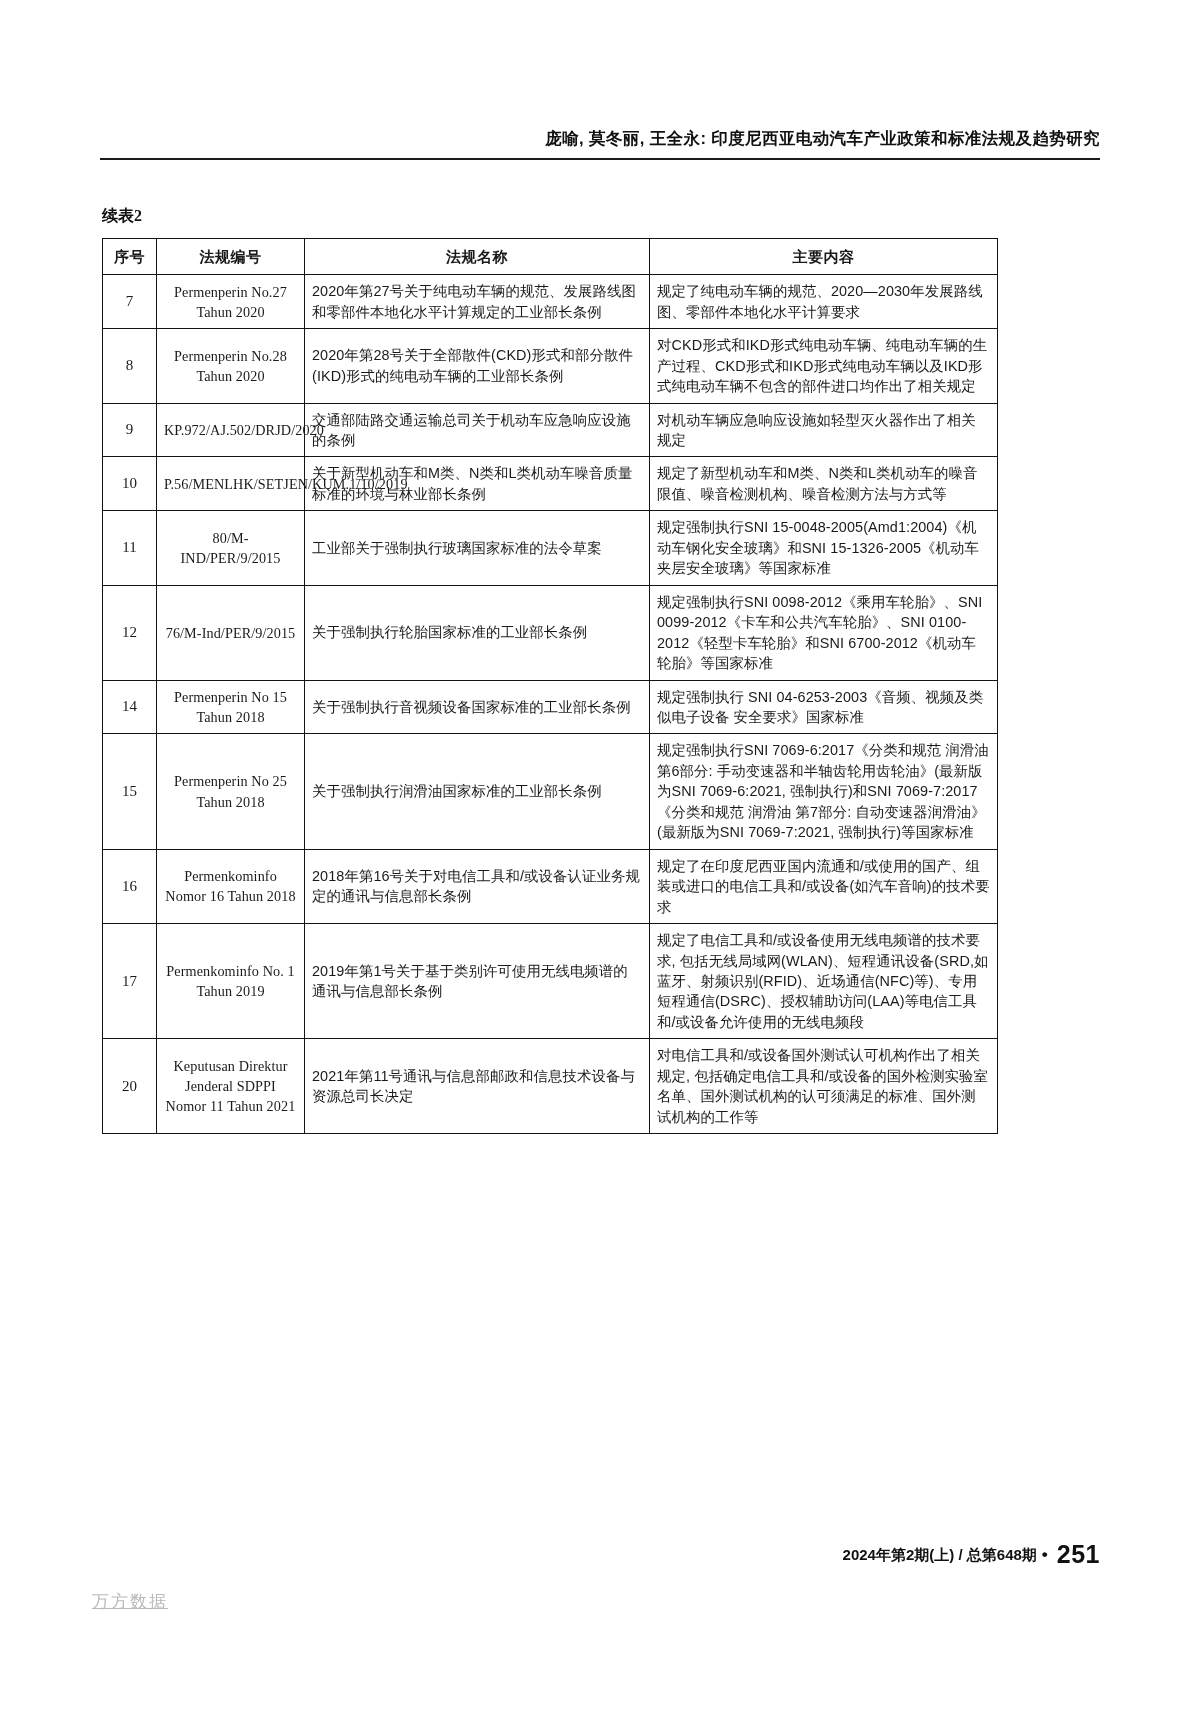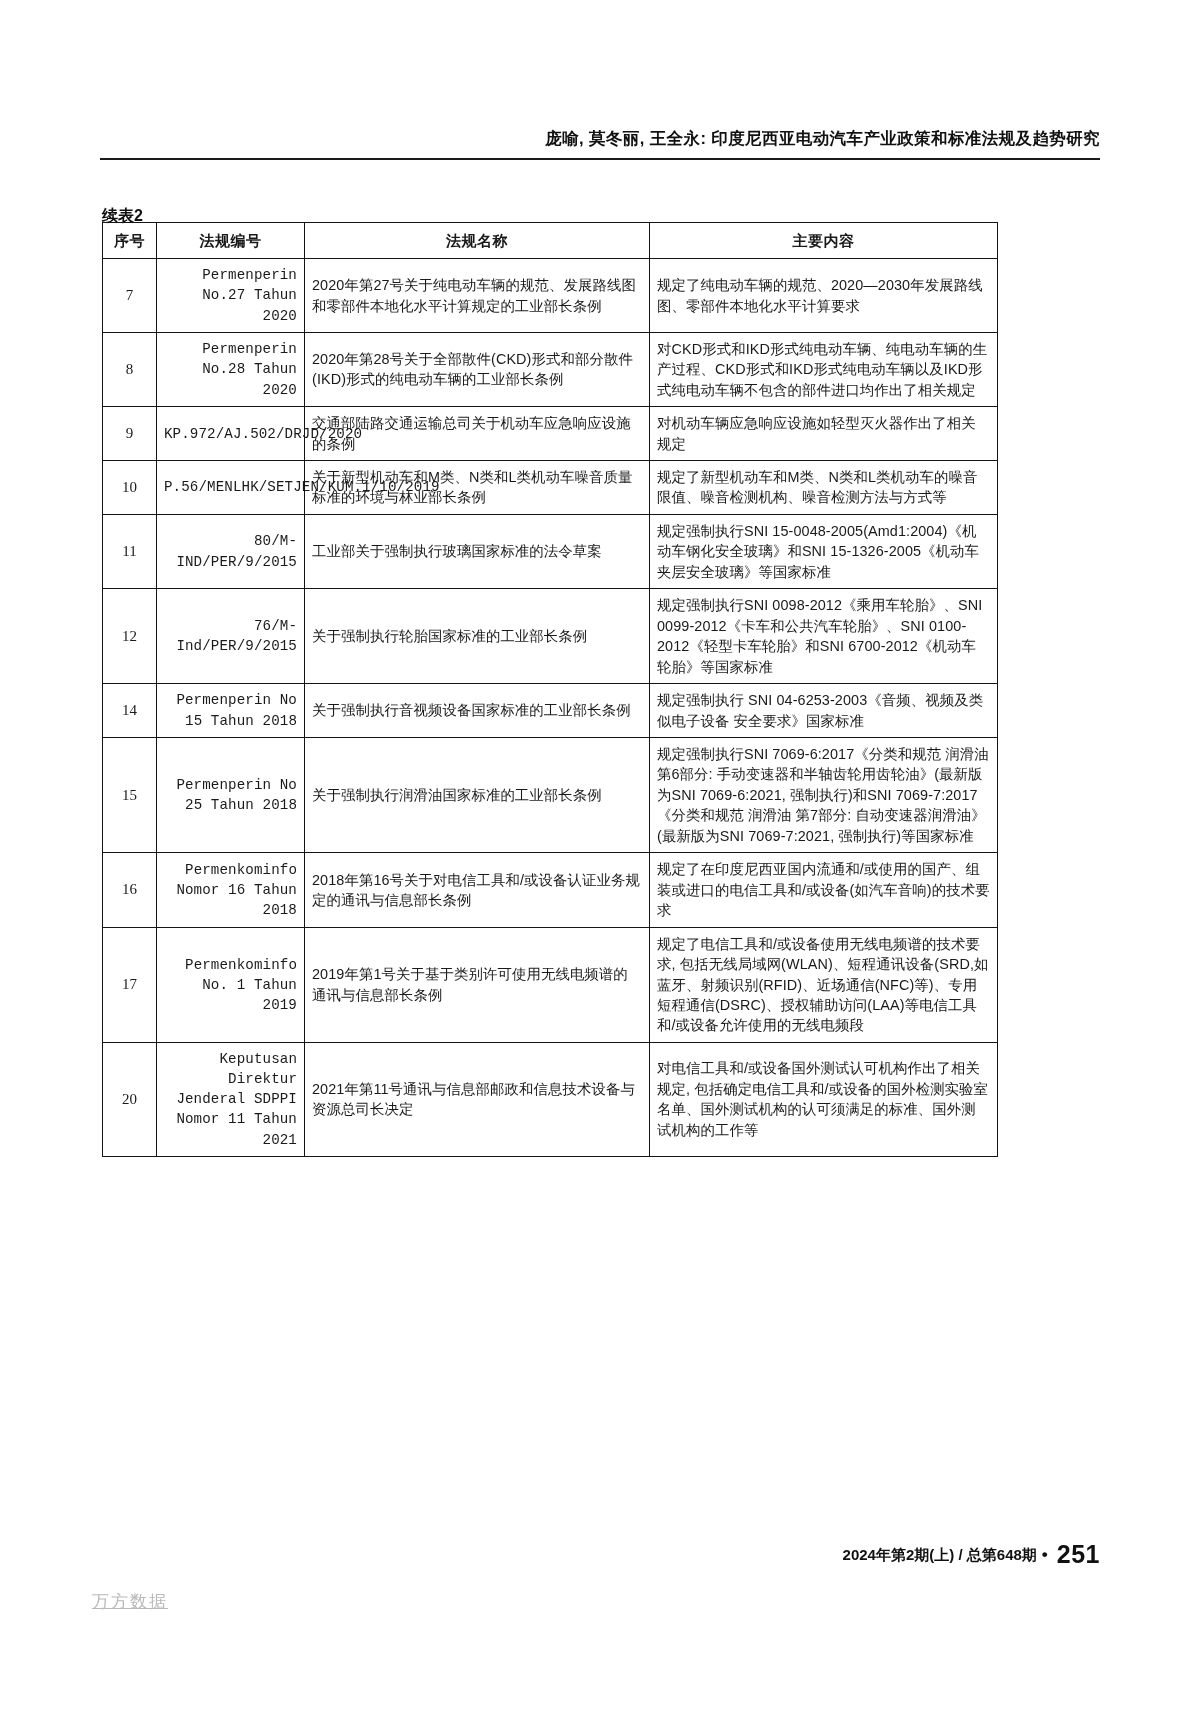--- a/index.html
+++ b/index.html
@@ -44,31 +44,31 @@
     width: 1000px;
     height: 2px;
     background: #1a1a1a;
   }
 
   
   .tbl-caption {
     position: absolute;
     left: 102px;
     top: 206px;
-    font-family: Liberation Sans, sans-serif;
+    font-family: Liberation Serif, serif;
     font-size: 16px;
     font-weight: 700;
     color: #111;
   }
 
   
   .tbl-wrap {
     position: absolute;
     left: 102px;
-    top: 222px;
+    top: 238px;
     width: 895px;
   }
   table.reg {
     border-collapse: collapse;
     width: 895px;
     table-layout: fixed;
   }
   table.reg th, table.reg td {
     border: 1px solid #141414;
     vertical-align: middle;
@@ -87,22 +87,22 @@
   col.c-code  { width: 148px; }
   col.c-name  { width: 345px; }
   col.c-main  { width: 348px; }
 
   td.no {
     text-align: center;
     font-family: "Liberation Serif", "DejaVu Serif", serif;
     font-size: 15px;
   }
   td.code {
-    text-align: right;
-    font-family: Liberation Mono, monospace;
+    text-align: center;
+    font-family: Liberation Serif, serif;
     font-size: 14.2px;
     line-height: 1.5;
     letter-spacing: 0.1px;
   }
   td.name, td.main {
     text-align: left;
     font-family: "Liberation Sans", "DejaVu Sans", sans-serif;
     font-size: 14.4px;
     line-height: 1.48;
     letter-spacing: 0.1px;

